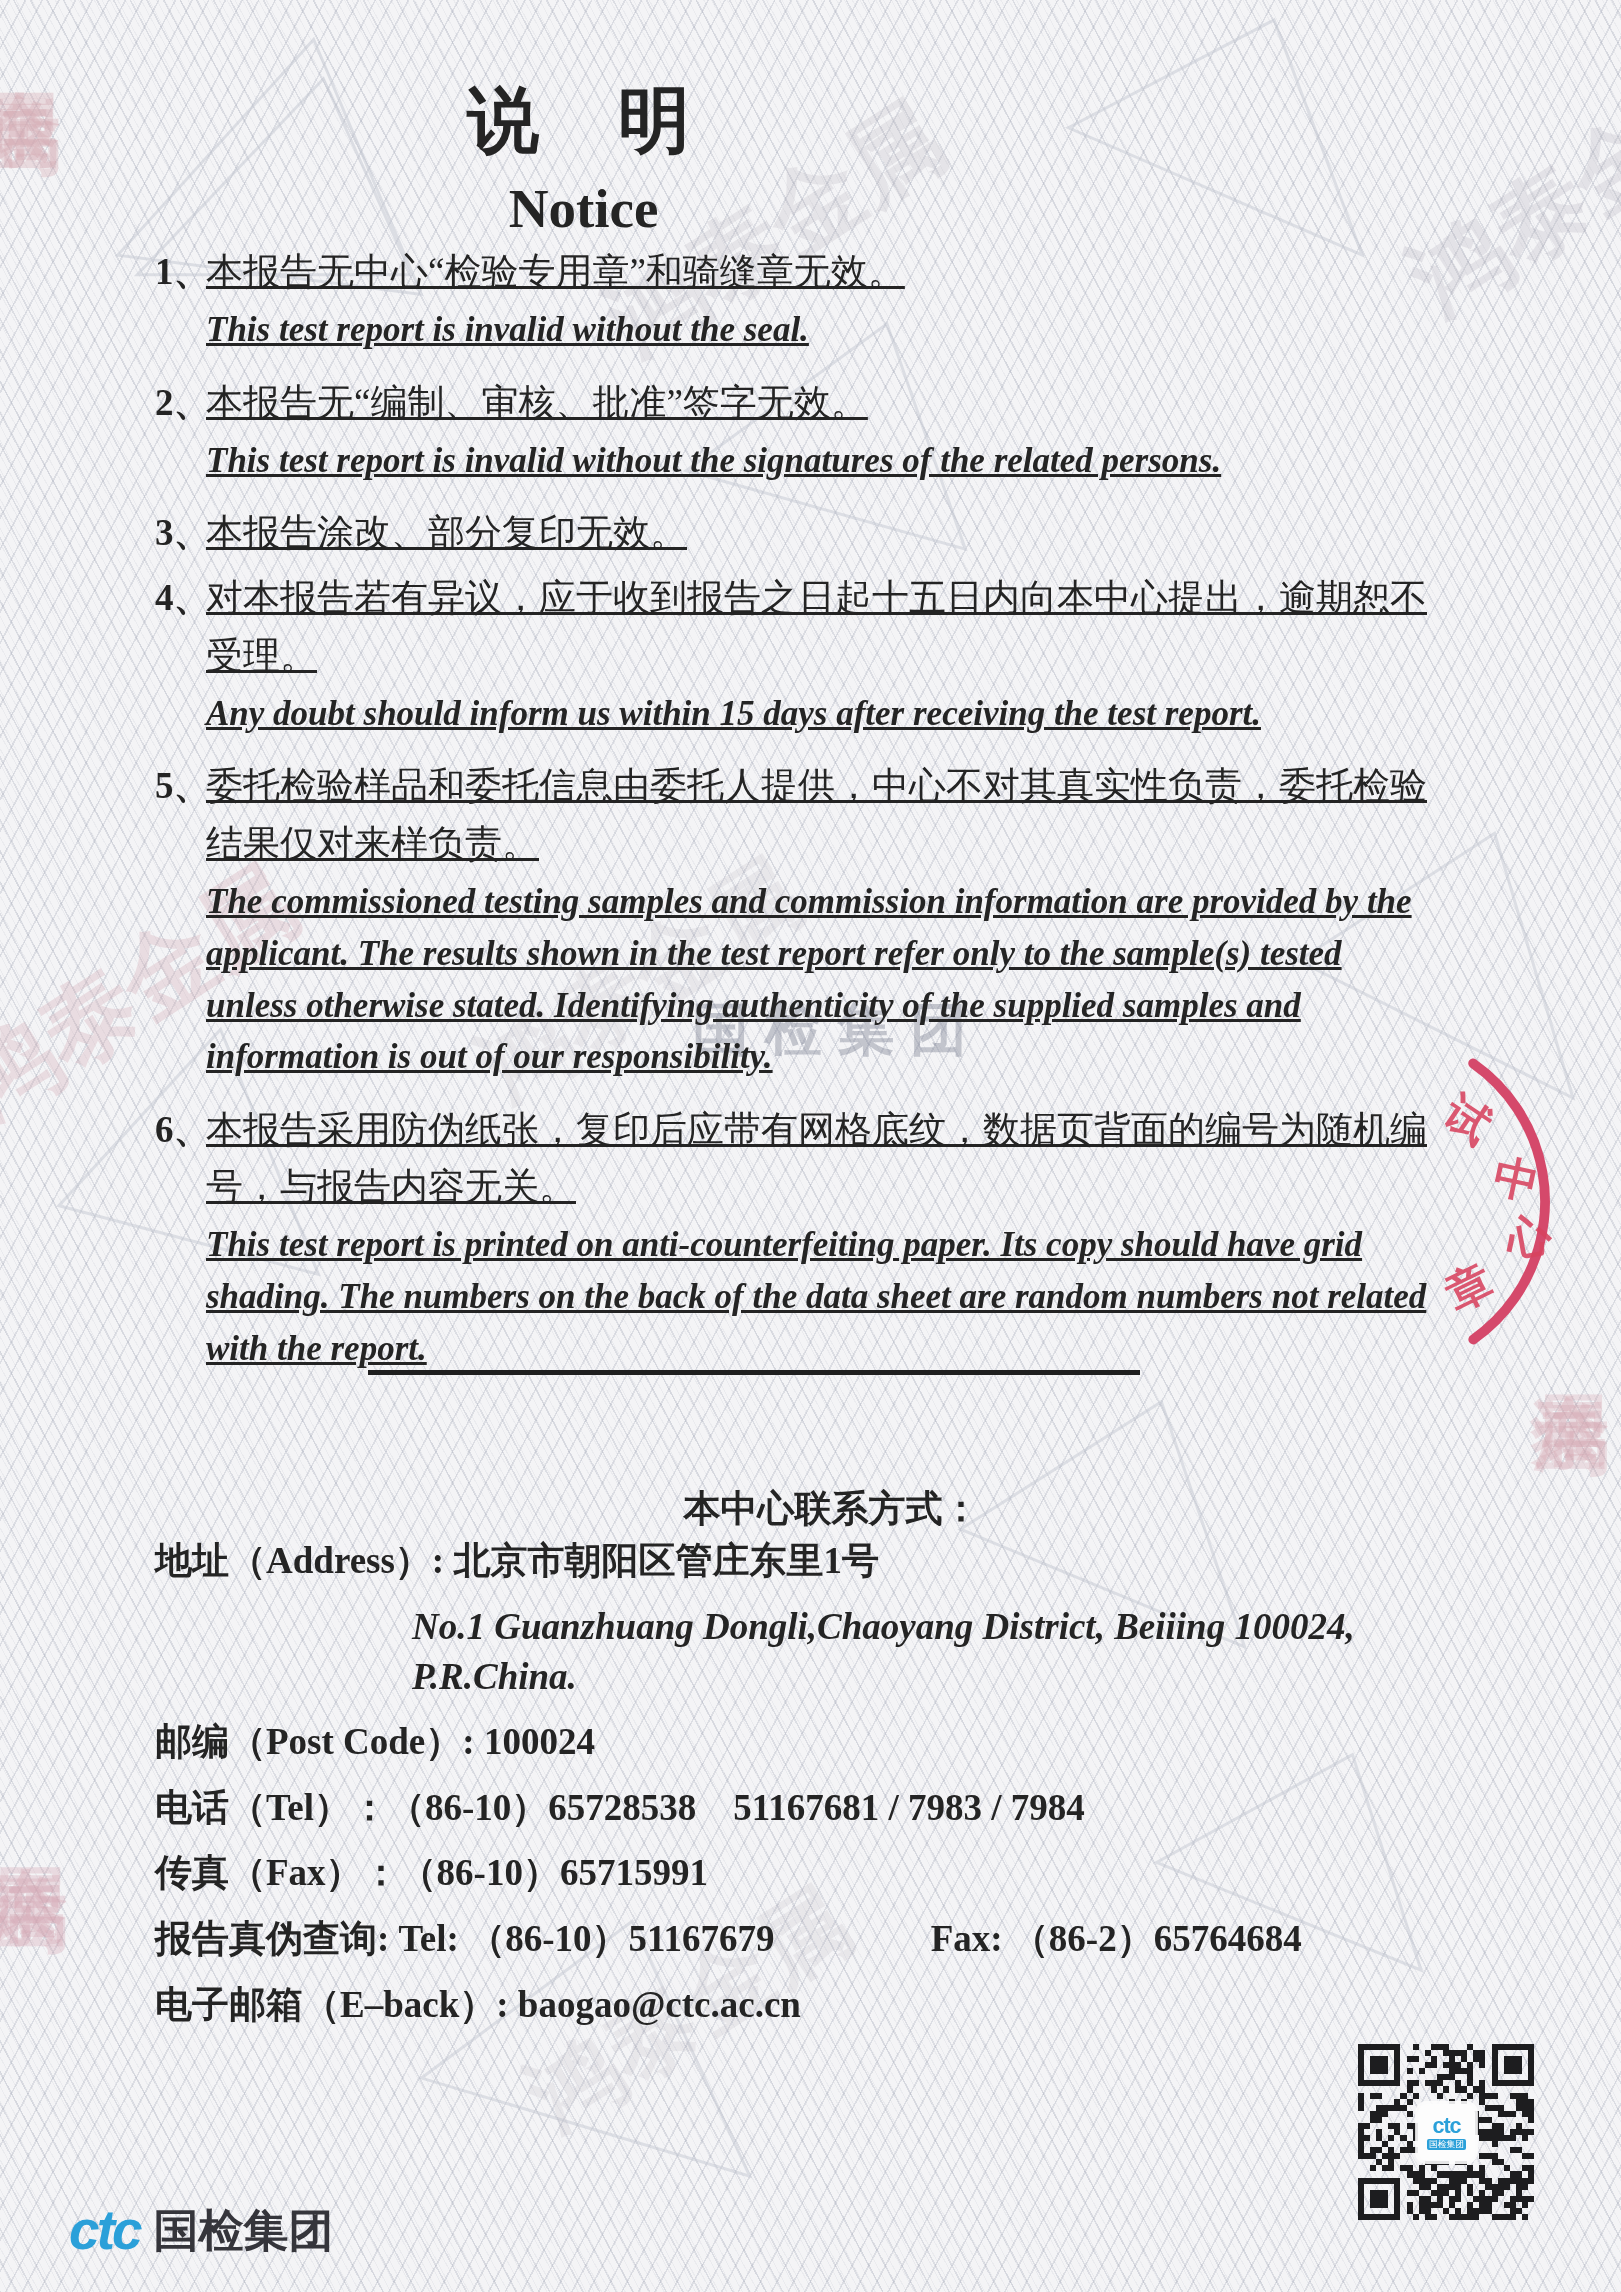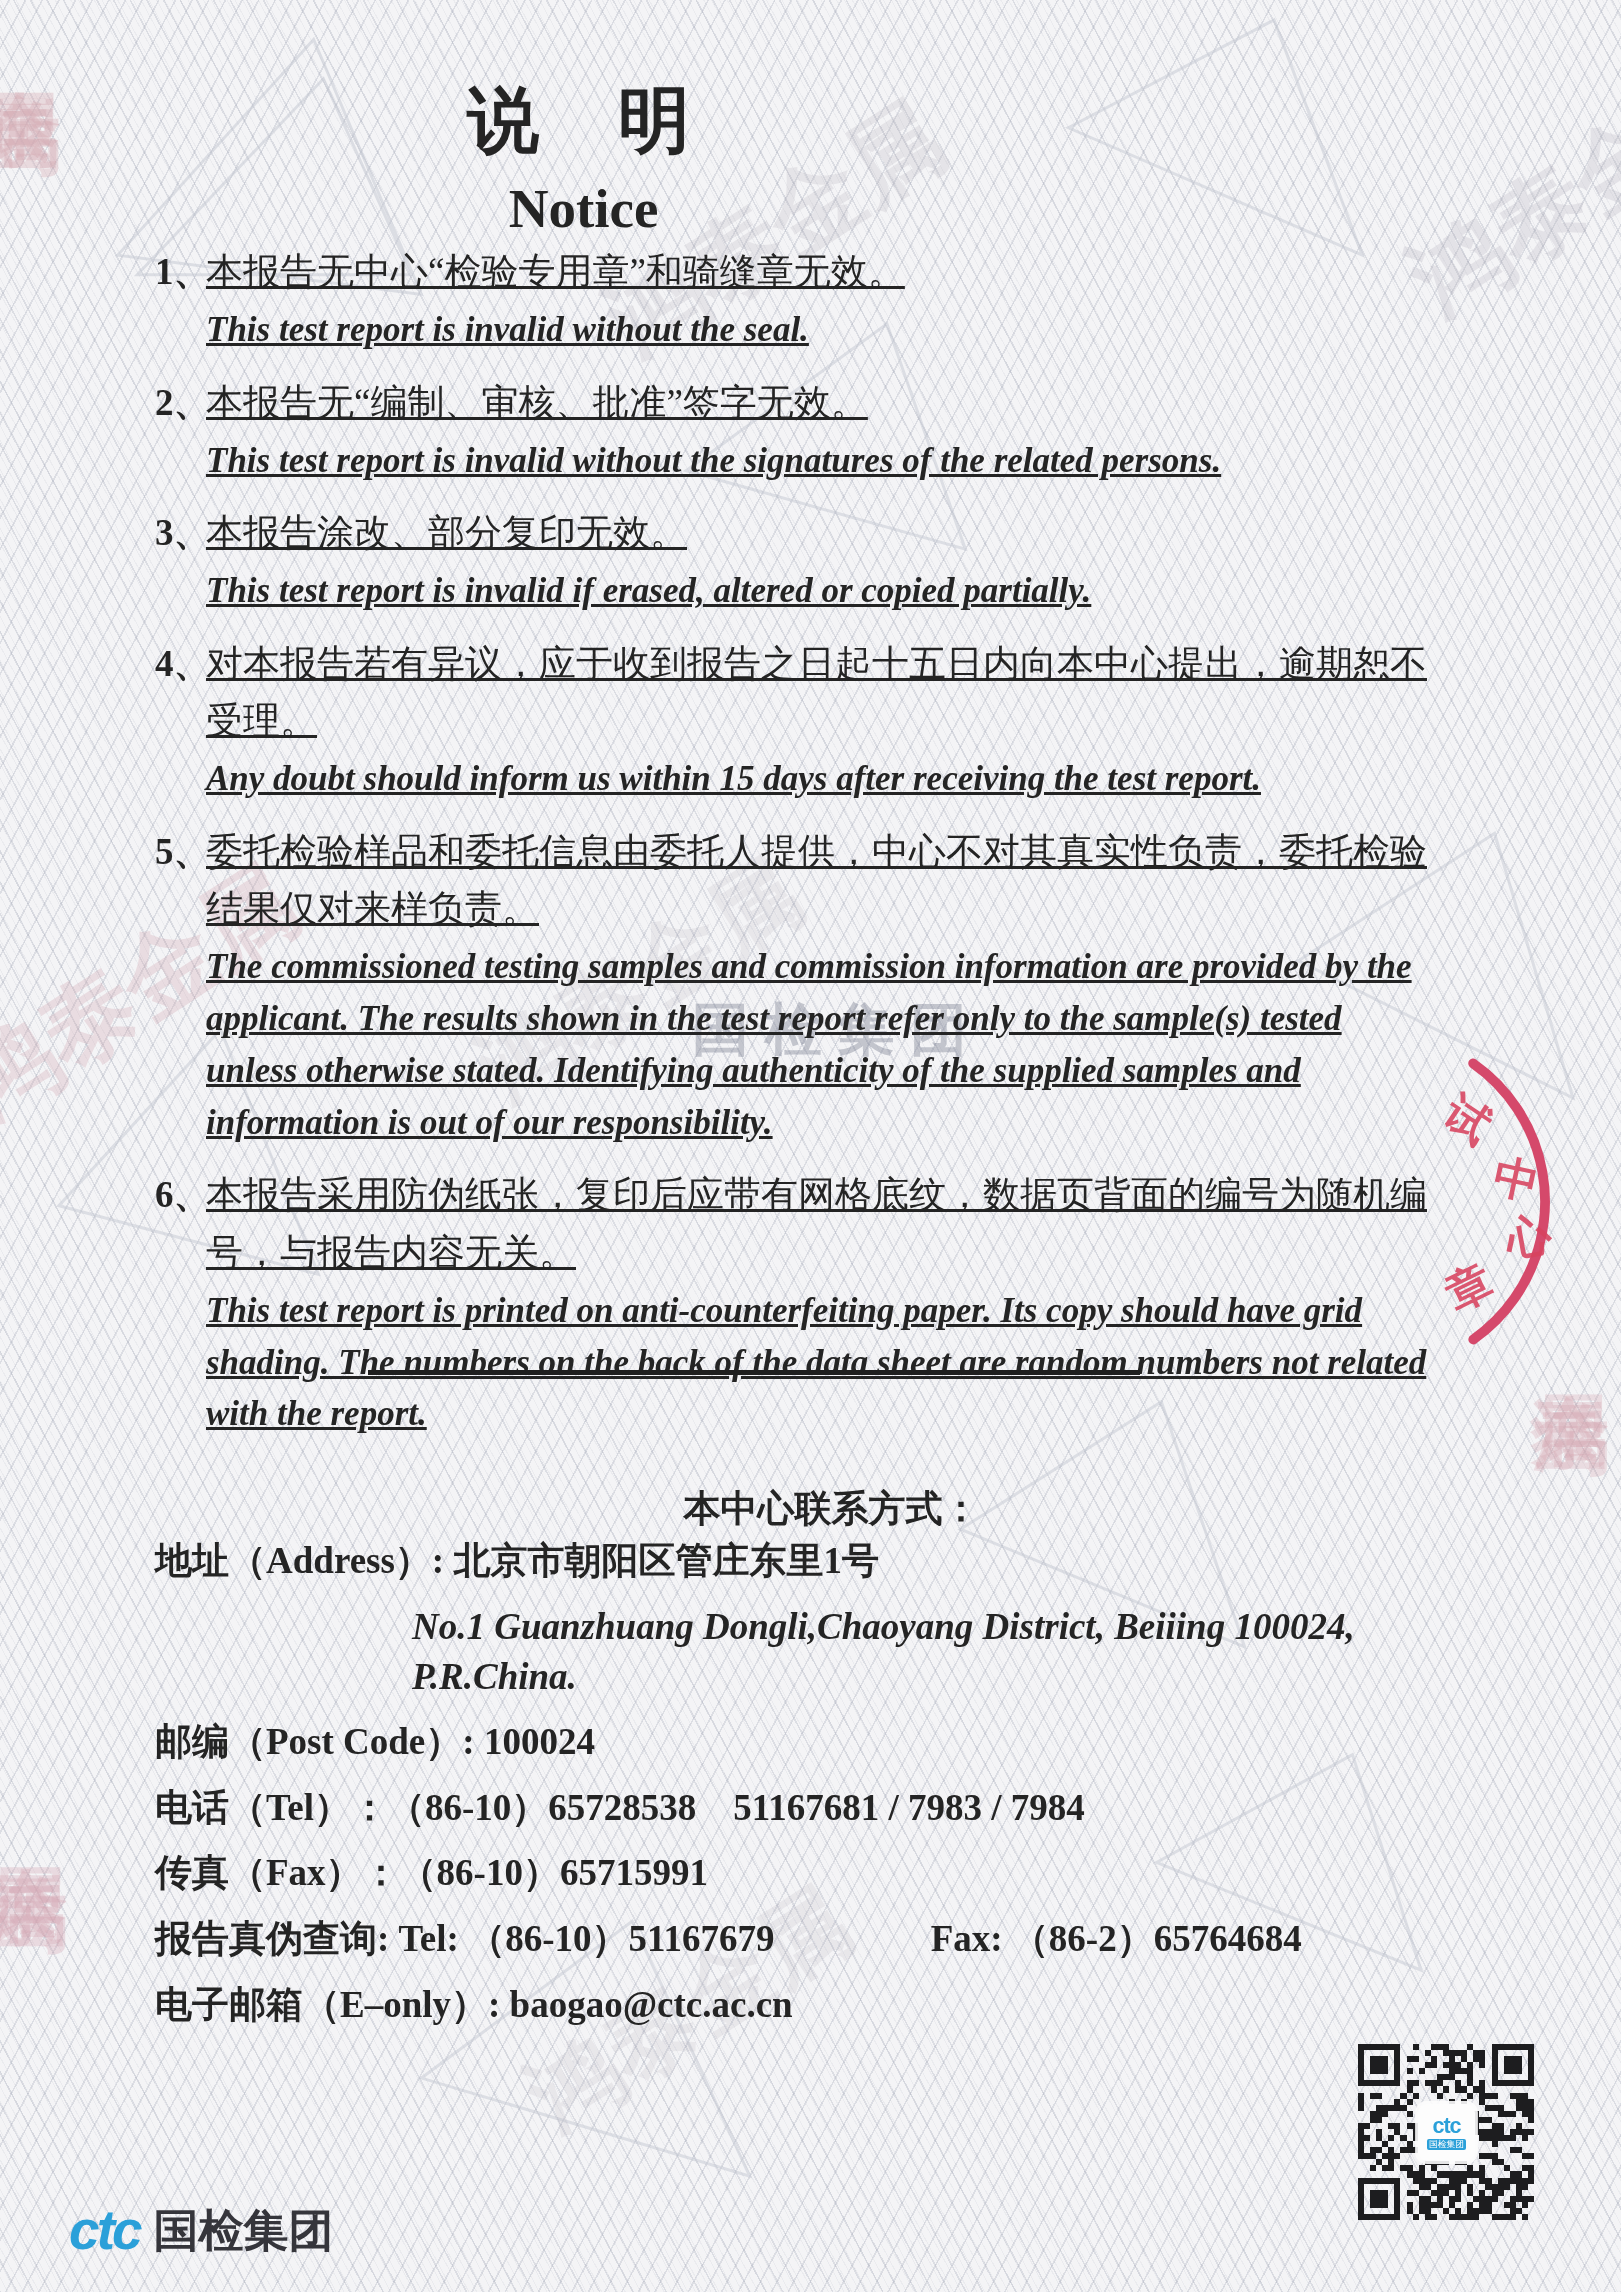--- a/index.html
+++ b/index.html
@@ -124,21 +124,20 @@
       <span class="num">2、</span>
       <span class="body">
           <span class="cn">本报告无“编制、审核、批准”签字无效。</span>
       <span class="en">This test report is invalid without the signatures of the related persons.</span>
         </span>
     </div>
     <div class="item">
       <span class="num">3、</span>
       <span class="body">
           <span class="cn">本报告涂改、部分复印无效。</span>
-      <span class="en">This test report is invalid if erased, altered or copied partially.</span>
         </span>
     </div>
     <div class="item">
       <span class="num">4、</span>
       <span class="body">
           <span class="cn">对本报告若有异议，应于收到报告之日起十五日内向本中心提出，逾期恕不受理。</span>
       <span class="en">Any doubt should inform us within 15 days after receiving the test report.</span>
         </span>
     </div>
     <div class="item">
@@ -188,21 +187,21 @@
     <div class="row">
       <span>传真（Fax）：</span><span>（86-10）65715991</span>
     </div>
     <div class="row">
       <span>报告真伪查询: Tel:</span>
       <span>（86-10）51167679</span>
       <span class="gap-l">Fax:</span>
       <span>（86-2）65764684</span>
     </div>
     <div class="row">
-      <span>电子邮箱（E–only）:</span>
+      <span>电子邮箱（E–back）:</span>
       <span>baogao@ctc.ac.cn</span>
     </div>
   </div>
 
   <div class="qr">
     <div id="qr-grid">
         <div class="qc"></div>
         <div class="qc"></div>
         <div class="qc"></div>
         <div class="qc"></div>

